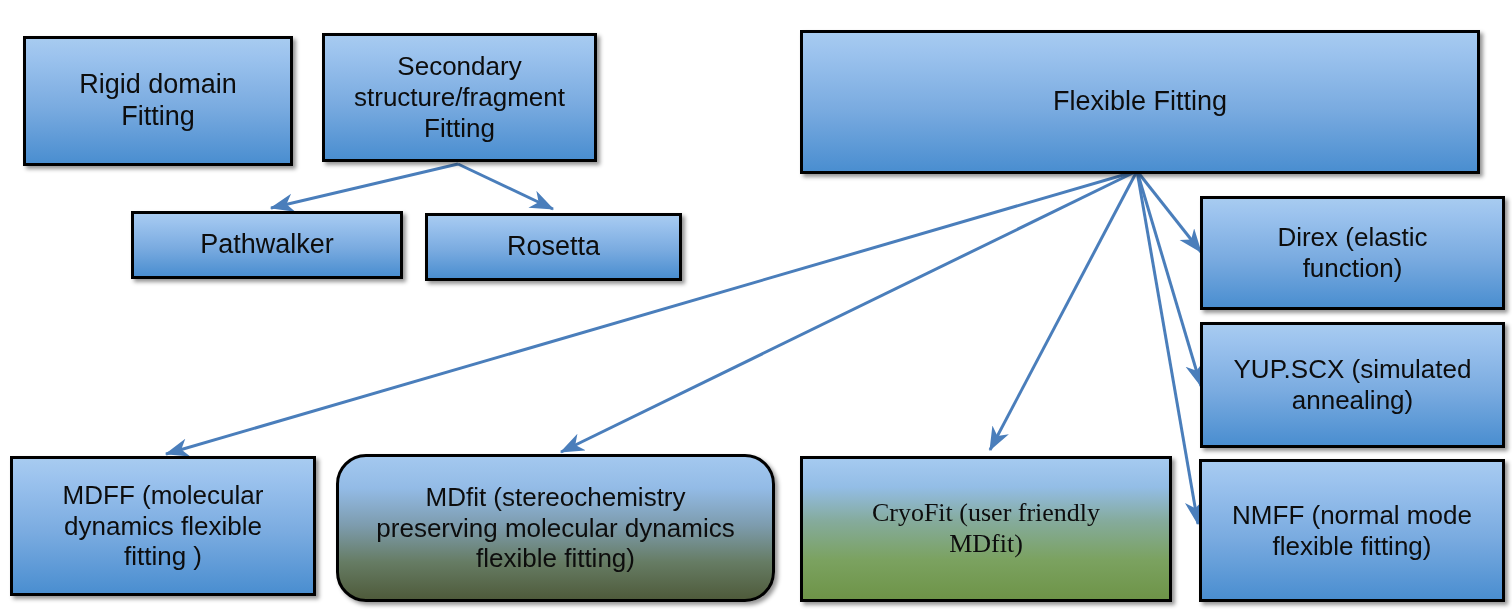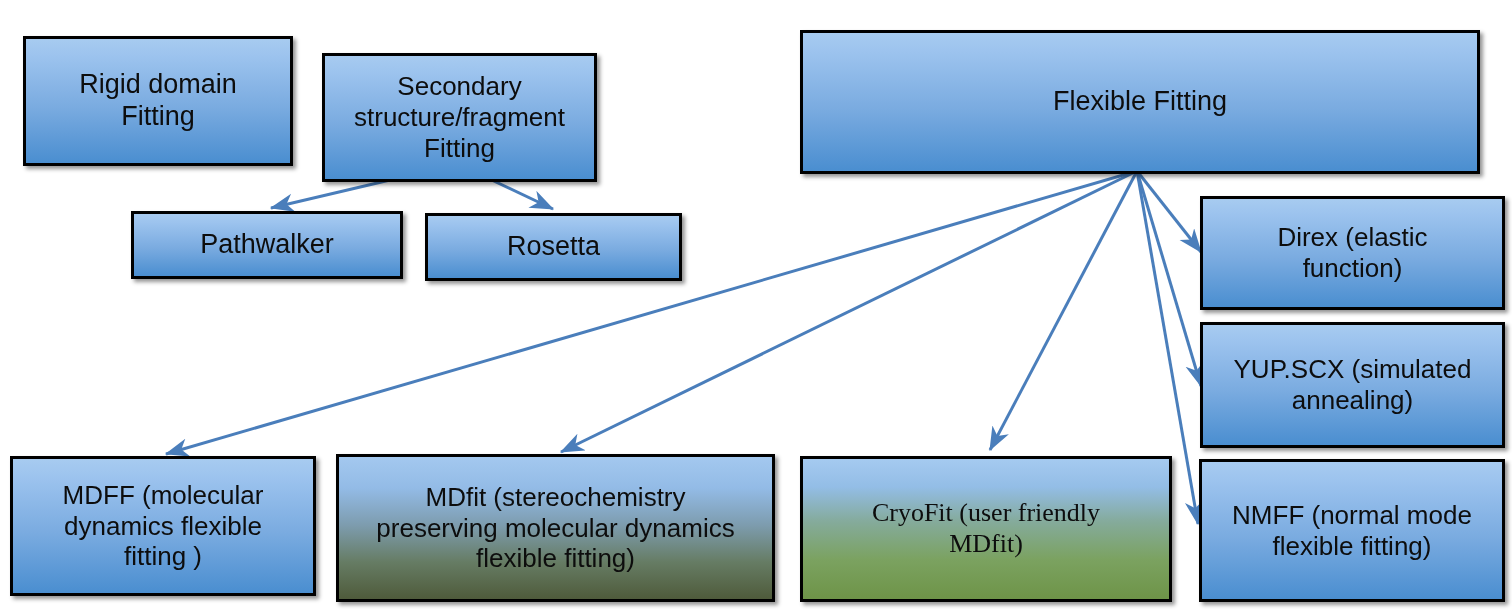--- a/index.html
+++ b/index.html
@@ -75,21 +75,21 @@
         <line x1="1137" y1="171" x2="1198" y2="524" stroke="#4a7ebb" stroke-width="3" marker-end="url(#arrowhead)"></line>
         <line x1="1137" y1="171" x2="1201" y2="252" stroke="#4a7ebb" stroke-width="3" marker-end="url(#arrowhead)"></line>
         <line x1="1137" y1="171" x2="1201" y2="386" stroke="#4a7ebb" stroke-width="3" marker-end="url(#arrowhead)"></line>
       </g>
   </svg>
 
   <div class="node" style="left: 23px; top: 36px; width: 270px; height: 130px; font-size: 27px; text-align: center;">
     <span class="label">Rigid domain
 Fitting</span>
   </div>
-  <div class="node" style="left: 322px; top: 33px; width: 275px; height: 129px; font-size: 26px; margin-top: 20px;">
+  <div class="node" style="left: 322px; top: 33px; width: 275px; height: 129px; font-size: 26px;">
     <span class="label">Secondary
 structure/fragment
 Fitting</span>
   </div>
   <div class="node" style="left: 800px; top: 30px; width: 680px; height: 144px; font-size: 27px;">
     <span class="label">Flexible Fitting</span>
   </div>
   <div class="node" style="left: 131px; top: 211px; width: 272px; height: 68px; font-size: 27px;">
     <span class="label">Pathwalker</span>
   </div>
@@ -102,21 +102,21 @@
   </div>
   <div class="node" style="left: 10px; top: 456px; width: 306px; height: 140px; font-size: 26px;">
     <span class="label">MDFF (molecular
 dynamics flexible
 fitting )</span>
   </div>
   <div class="node" style="left: 1200px; top: 322px; width: 305px; height: 126px; font-size: 26px;">
     <span class="label">YUP.SCX (simulated
 annealing)</span>
   </div>
-  <div class="node olive-dark" style="left: 336px; top: 454px; width: 439px; height: 148px; font-size: 26px;">
+  <div class="node olive-dark" style="left: 336px; top: 454px; width: 439px; height: 148px; font-size: 26px; border-radius: 30px;">
     <span class="label">MDfit (stereochemistry
 preserving molecular dynamics
 flexible fitting)</span>
   </div>
   <div class="node olive-bright" style="left: 800px; top: 456px; width: 372px; height: 146px; font-size: 26px;">
     <span class="label">CryoFit (user friendly
 MDfit)</span>
   </div>
   <div class="node" style="left: 1199px; top: 459px; width: 306px; height: 143px; font-size: 26px; justify-content: flex-end;">
     <span class="label">NMFF (normal mode

